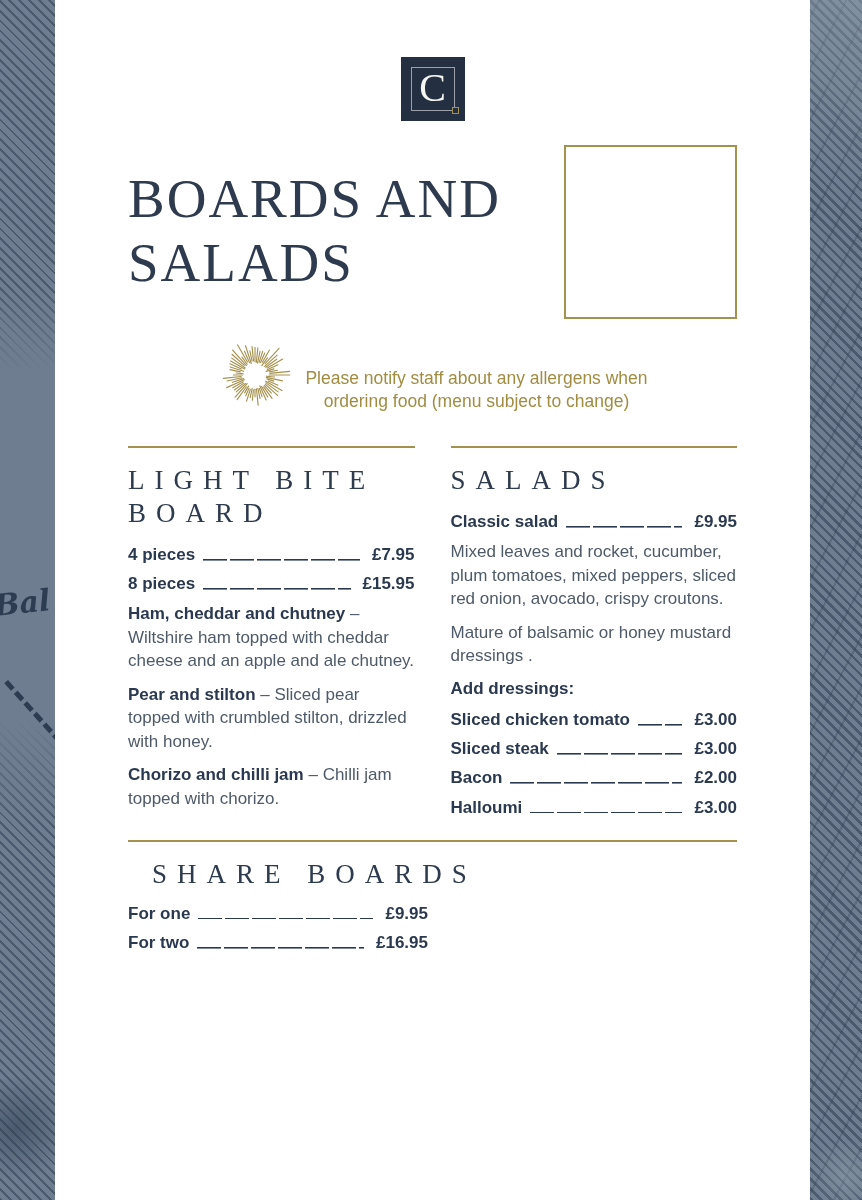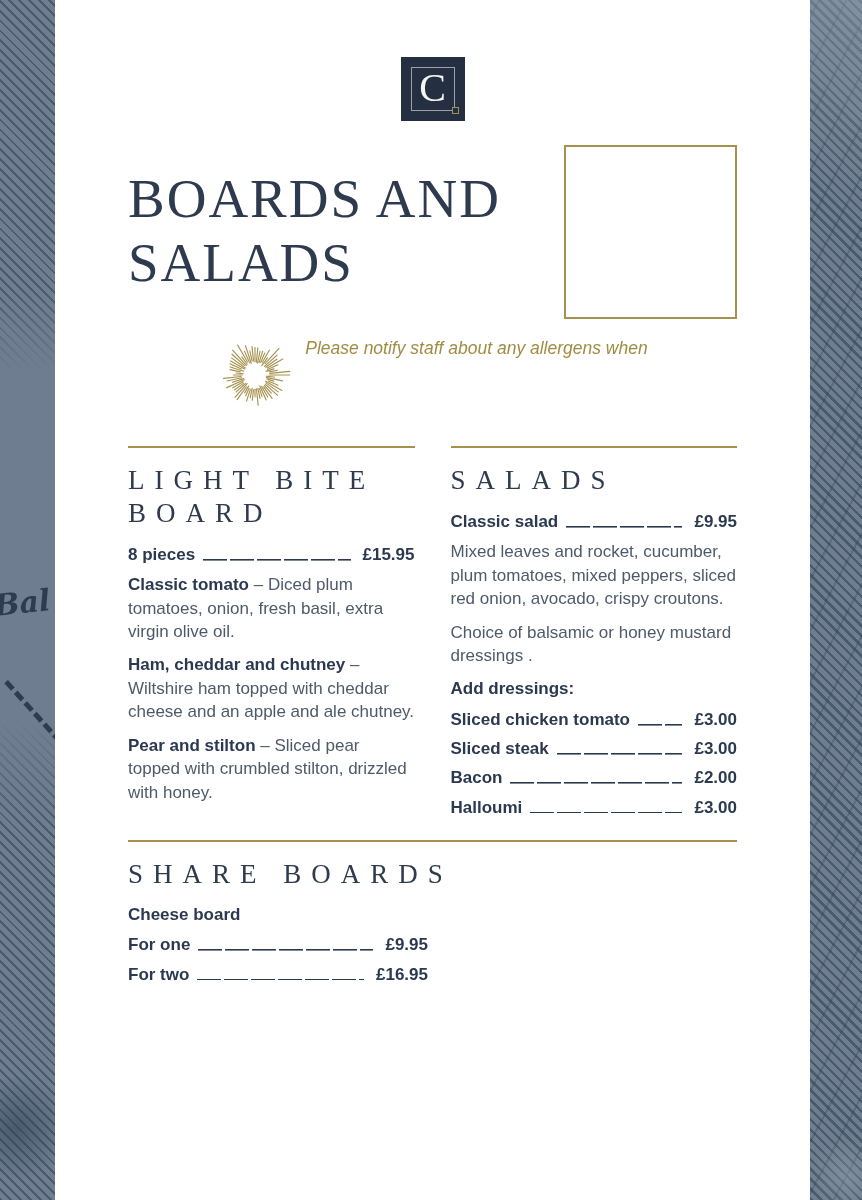--- a/index.html
+++ b/index.html
@@ -87,22 +87,22 @@
     position:relative; text-align:left; padding-top:22px;
     font-family:"Liberation Serif", serif;
     font-weight:400;
     font-size:55px; line-height:1.17;
     letter-spacing:2px;
     color:#2e3a4e;
   }
 
   
   .allergen-row {
-    display:flex; align-items:flex-start; justify-content:center;
-    gap:12px; margin-top:16px; height:76px;font-style:italic;
+    display:flex; align-items:flex-end; justify-content:center;
+    gap:12px; margin-top:16px; height:76px;
   }
   .sunburst { width:76px; height:76px; flex:0 0 auto; }
   .allergen-text {
     text-align:center; color:#a18c42;
     font-size:17.5px; line-height:1.32;
   }
 
   
   .columns { display:flex; margin-top:33px; gap:36px; }
   .col { flex:1; border-top:2.5px solid #a5914e; padding-top:16px; }
@@ -135,21 +135,21 @@
     font-size:17px; font-weight:700; color:#2b3950;
     line-height:1.38; margin:10px 0 8px;
   }
   .menu-item { font-size:17px; line-height:1.38; color:#4e5a68; margin-bottom:10px; }
   .menu-item b { color:#2b3950; }
   .desc { font-size:17px; line-height:1.38; color:#4e5a68; margin-bottom:10px; }
 
   
   .share-section { margin-top:14px; border-top:2.5px solid #a5914e; padding-top:16px; }
   .share-body { width:300px; }
-  .share-heading { margin-bottom:12px; }
+  .share-heading { margin-bottom:12px;margin-left:24px; }
 </style>
 </head>
 <body>
 
 <div class="strip strip-left">
   <div class="map-script">Bal</div>
   <div class="map-dash"></div>
 </div>
 <div class="strip strip-right"></div>
 
@@ -231,51 +231,57 @@
           <line x1="51.20" y1="31.86" x2="62.87" y2="23.38" stroke="#a5914e" stroke-width="1.2" stroke-linecap="round"></line>
           <line x1="52.95" y1="32.52" x2="69.21" y2="23.13" stroke="#a5914e" stroke-width="1.2" stroke-linecap="round"></line>
           <line x1="53.16" y1="34.14" x2="64.21" y2="29.22" stroke="#a5914e" stroke-width="1.2" stroke-linecap="round"></line>
           <line x1="51.65" y1="36.21" x2="59.91" y2="33.53" stroke="#a5914e" stroke-width="1.2" stroke-linecap="round"></line>
           <line x1="55.28" y1="36.75" x2="63.63" y2="34.98" stroke="#a5914e" stroke-width="1.2" stroke-linecap="round"></line>
           <line x1="55.77" y1="38.34" x2="76.56" y2="36.16" stroke="#a5914e" stroke-width="1.2" stroke-linecap="round"></line>
         </svg>
     </span>
     <div class="allergen-text">
       <span>Please notify staff about any allergens when</span><br>
+      <span>ordering food (menu subject to change)</span>
     </div>
   </div>
 
   <div class="columns">
 
     <div class="col">
       <div class="section-heading">LIGHT BITE BOARD</div>
 
       <div class="price-row">
+        <span>4 pieces</span>
+        <span class="price-fill"></span>
+        <span class="price">£7.95</span>
+      </div>
+      <div class="price-row">
         <span>8 pieces</span>
         <span class="price-fill"></span>
         <span class="price">£15.95</span>
       </div>
 
 
-      <p class="menu-item"><b>Classic  tomato</b> <span>–</span> <span>Diced plum tomatoes, onion, fresh basil, extra virgin olive oil.</span></p>
       <p class="menu-item"><b>Ham, cheddar and chutney</b> <span>–</span> <span>Wiltshire ham topped with cheddar cheese and an apple and ale chutney.</span></p>
       <p class="menu-item"><b>Pear and stilton</b> <span>–</span> <span>Sliced pear topped with crumbled stilton, drizzled with honey.</span></p>
+      <p class="menu-item"><b>Chorizo and chilli jam</b> <span>–</span> <span>Chilli jam topped with chorizo.</span></p>
     </div>
 
     <div class="col">
       <div class="section-heading">SALADS</div>
 
       <div class="price-row">
         <span>Classic salad</span>
         <span class="price-fill"></span>
         <span class="price">£9.95</span>
       </div>
 
       <p class="desc">Mixed leaves and rocket, cucumber, plum tomatoes, mixed peppers, sliced red onion, avocado, crispy croutons.</p>
-      <p class="desc">Choice of balsamic or honey mustard dressings .</p>
+      <p class="desc">Mature of balsamic or honey mustard dressings .</p>
 
       <div class="bold-note">Add dressings:</div>
 
       <div class="price-row">
         <span>Sliced chicken tomato</span>
         <span class="price-fill"></span>
         <span class="price">£3.00</span>
       </div>
       <div class="price-row">
         <span>Sliced steak</span>
@@ -291,21 +297,20 @@
         <span>Halloumi</span>
         <span class="price-fill"></span>
         <span class="price">£3.00</span>
       </div>
     </div>
   </div>
 
   <div class="share-section">
     <div class="section-heading share-heading">SHARE BOARDS</div>
     <div class="share-body">
-      <div class="bold-note" style="margin-top:0;">Cheese board</div>
       <div class="price-row">
         <span>For one</span>
         <span class="price-fill"></span>
         <span class="price">£9.95</span>
       </div>
       <div class="price-row">
         <span>For two</span>
         <span class="price-fill"></span>
         <span class="price">£16.95</span>
       </div>

